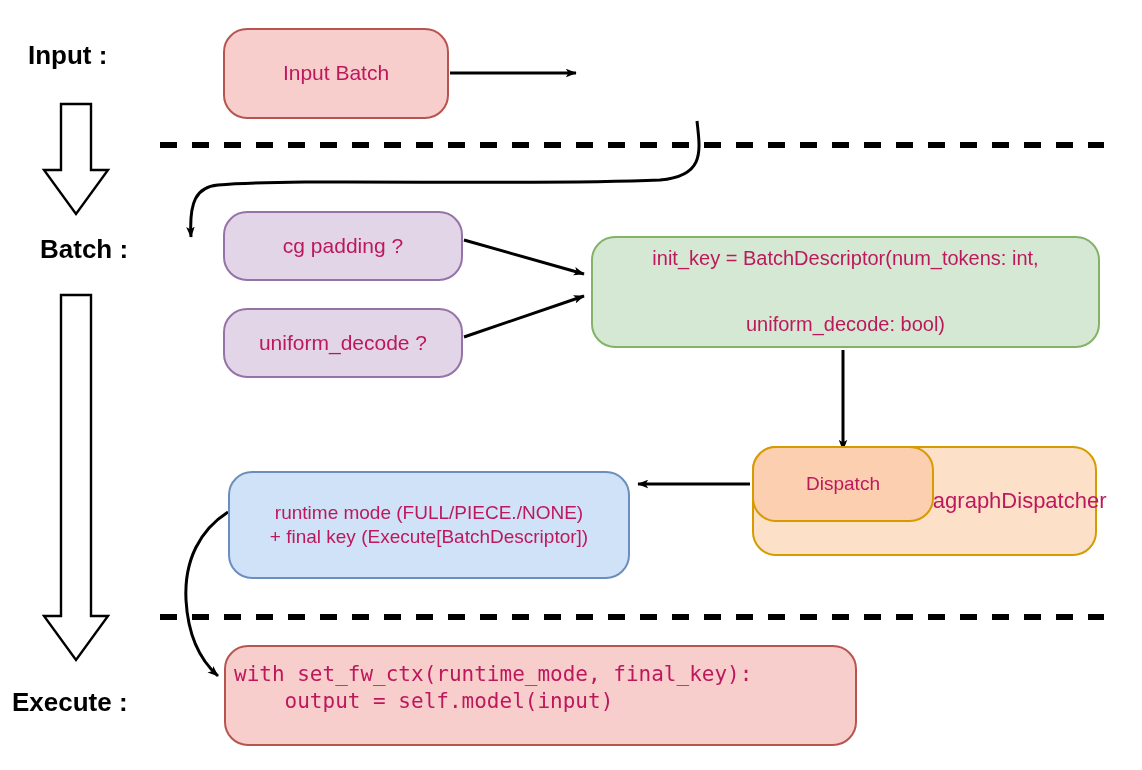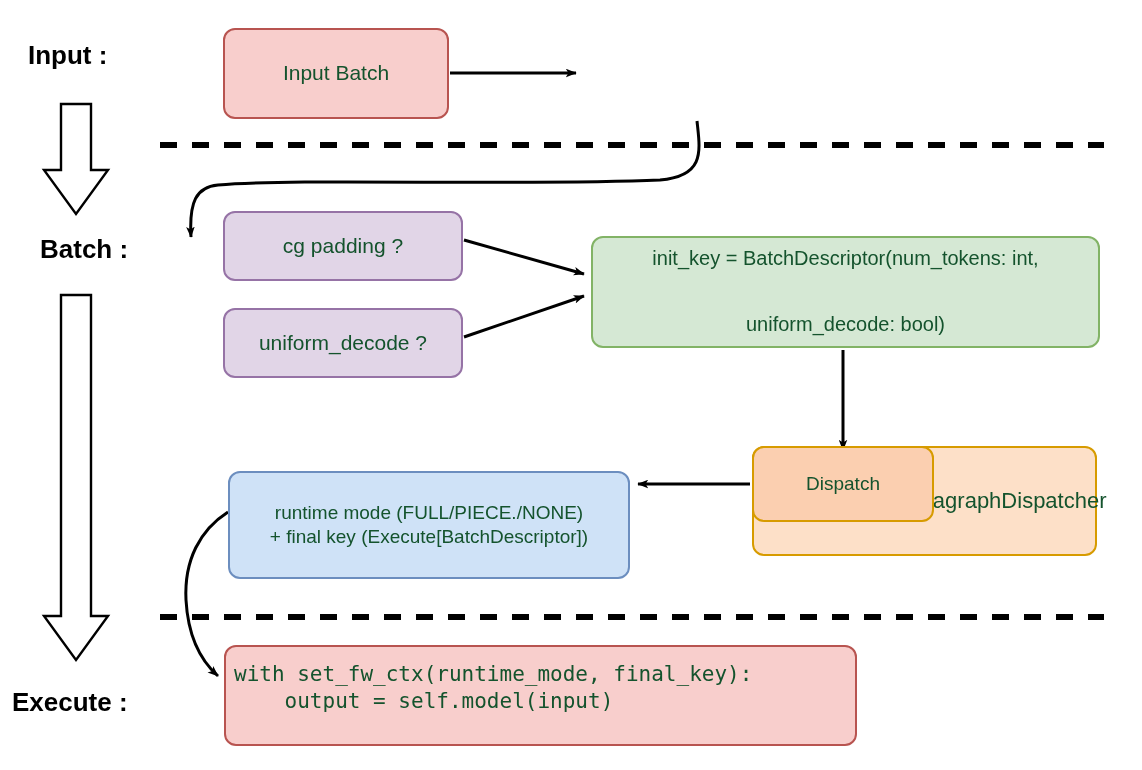--- a/index.html
+++ b/index.html
@@ -2,22 +2,22 @@
 <html><head>
 <meta charset="utf-8">
 <style>
   html,body{margin:0;padding:0;background:#ffffff;}
   body{width:1142px;height:770px;position:relative;overflow:hidden;
        font-family:"Liberation Sans",sans-serif;}
   #canvas{position:absolute;left:0;top:0;width:944px;height:770px;padding-left:28px;}
   .svg-layer{position:absolute;left:0;top:0;width:1142px;height:770px;}
   .node{position:absolute;box-sizing:border-box;display:flex;
         align-items:center;justify-content:center;text-align:center;
-        border-radius:12px;border-width:2px;border-style:solid;
-        color:#14532d;line-height:1.28;}
+        border-radius:24px;border-width:2px;border-style:solid;
+        color:#be185d;line-height:1.28;}
   .stage-label{position:absolute;font-weight:bold;color:#000000;
                white-space:nowrap;}
   .code-node{justify-content:flex-start;align-items:flex-start;
              text-align:left;font-family:"DejaVu Sans Mono",
              "Liberation Mono",monospace;white-space:pre;}
   .node-text{display:block;}
 </style>
 </head>
 <body>
 

